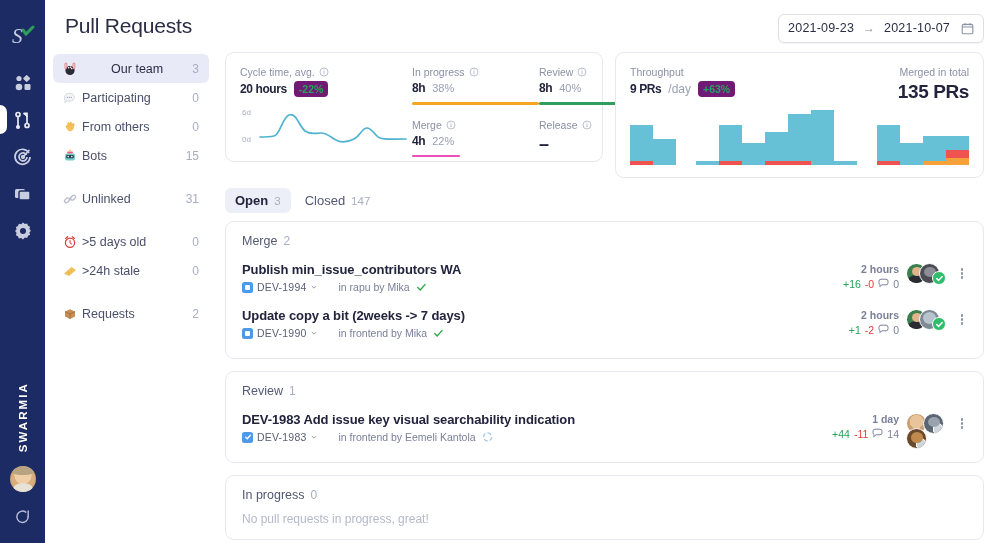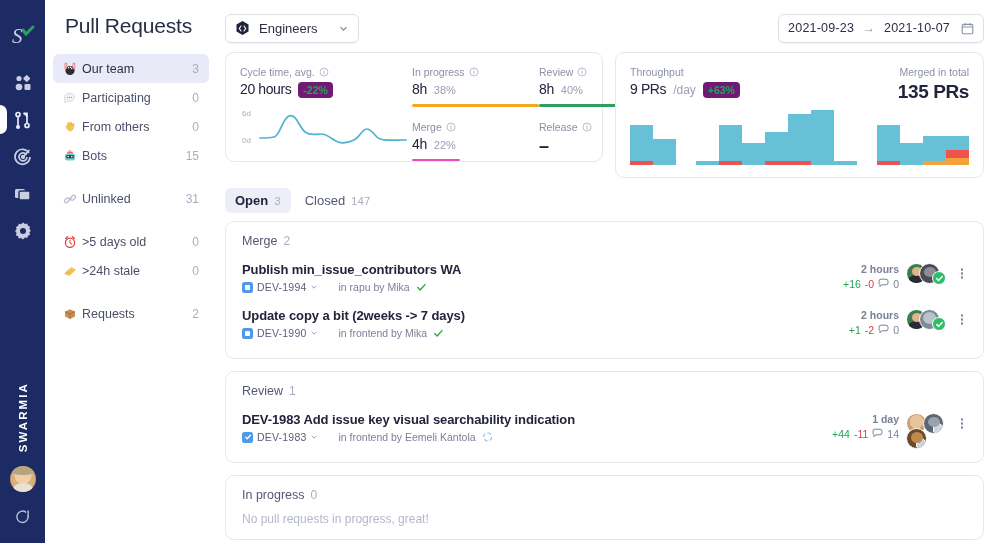--- a/index.html
+++ b/index.html
@@ -61,21 +61,21 @@
   .sidebar { width: 172px; flex: 0 0 172px; padding-top: 14px; background: #fff; }
   .page-title {
     font-size: 21px; color: #2a2e45; font-weight: 400;
     padding-left: 20px; margin-bottom: 16px; letter-spacing: -.2px;
   }
   .nav-item {
     display: flex; align-items: center;
     height: 29px; margin: 0 8px; padding: 0 10px;
     border-radius: 6px; cursor: pointer;
   }
-  .nav-item.selected { background: #e9eaf7; }
+  .nav-item.selected { background: #e9eaf7; text-align: center; }
   .nav-emoji { width: 19px; font-size: 13px; line-height: 1; flex: 0 0 19px; }
   .nav-emoji svg { display:block; }
   .nav-label { flex: 1; font-size: 12.5px; color: #4a4f6a; }
   .nav-item.selected .nav-label { color: #2a2e45; }
   .nav-count { font-size: 12px; color: #a9adc0; }
   .nav-gap { height: 14px; }
 
   
   .main { flex: 1; background: #fff; padding: 0 16px 0 8px; position: relative; }
   .topbar { display: flex; align-items: center; height: 52px; padding-top: 4px; }
@@ -104,21 +104,21 @@
 
   .cards-row { display: flex; gap: 12px; }
   .card {
     border: 1px solid #e6e8f0; border-radius: 9px; background: #fff;
   }
   .card-metrics { width: 378px; flex: 0 0 378px; height: 110px; padding: 13px 14px 0 14px; display:flex; }
   .card-through { flex: 1; height: 126px; padding: 13px 14px 0 14px; position: relative;}
 
   .m-label { font-size: 10.5px; color: #8b90a6; display:flex; align-items:center; gap:4px;}
   .m-label .i { display:flex; }
-  .m-big { font-size: 14px; color: #21243c; font-weight: 400; letter-spacing: -.4px; }
+  .m-big { font-size: 12px; color: #21243c; font-weight: 700; letter-spacing: -.4px; }
   .m-row { display:flex; align-items: baseline; gap: 7px; margin-top: 3px;}
   .chip {
     font-size: 10.5px; font-weight: 700; padding: 2px 5px; border-radius: 4px;
     background: #701a75; color: #25a35a;
   }
   .m-pct { font-size: 11px; color: #9aa0b4; }
   .bar { height: 2.5px; border-radius: 2px; margin-top: 7px; }
 
   .metrics-left { width: 172px; flex: 0 0 172px; }
   .spark { margin-top: 11px; position: relative; height: 52px; }
@@ -372,34 +372,20 @@
           </svg>
       </span>
       <span class="nav-label">Requests</span>
       <span class="nav-count">2</span>
     </div>
   </aside>
 
   <main class="main">
 
     <div class="topbar">
-      <div class="team-select">
-        <span class="team-badge">
-          <svg width="17" height="17" viewBox="0 0 17 17">
-              <path d="M8.5 1l6 3.4v7L8.5 15 2.5 11.4v-7z" fill="#21243c"></path>
-              <path d="M7 6L5.3 8.5 7 11M10 6l1.7 2.5L10 11" stroke="#fff" stroke-width="1.1" fill="none" stroke-linecap="round"></path>
-            </svg>
-        </span>
-        <span class="team-name">Engineers</span>
-        <span class="caret">
-          <svg width="11" height="11" viewBox="0 0 11 11" fill="none" stroke="currentColor" stroke-width="1.3">
-              <path d="M2.6 4.2L5.5 7.1L8.4 4.2"></path>
-            </svg>
-        </span>
-      </div>
       <div class="spacer"></div>
       <div class="daterange">
         <span class="d">2021-09-23</span>
         <span class="arr">→</span>
         <span class="d">2021-10-07</span>
         <span class="cal">
           <svg width="13" height="13" viewBox="0 0 13 13" fill="none" stroke="currentColor" stroke-width="1.1">
               <rect x="1.2" y="2.4" width="10.6" height="9.4" rx="1.4"></rect>
               <path d="M1.2 5H11.8M4 1.2v2.2M9 1.2v2.2"></path>
             </svg>

